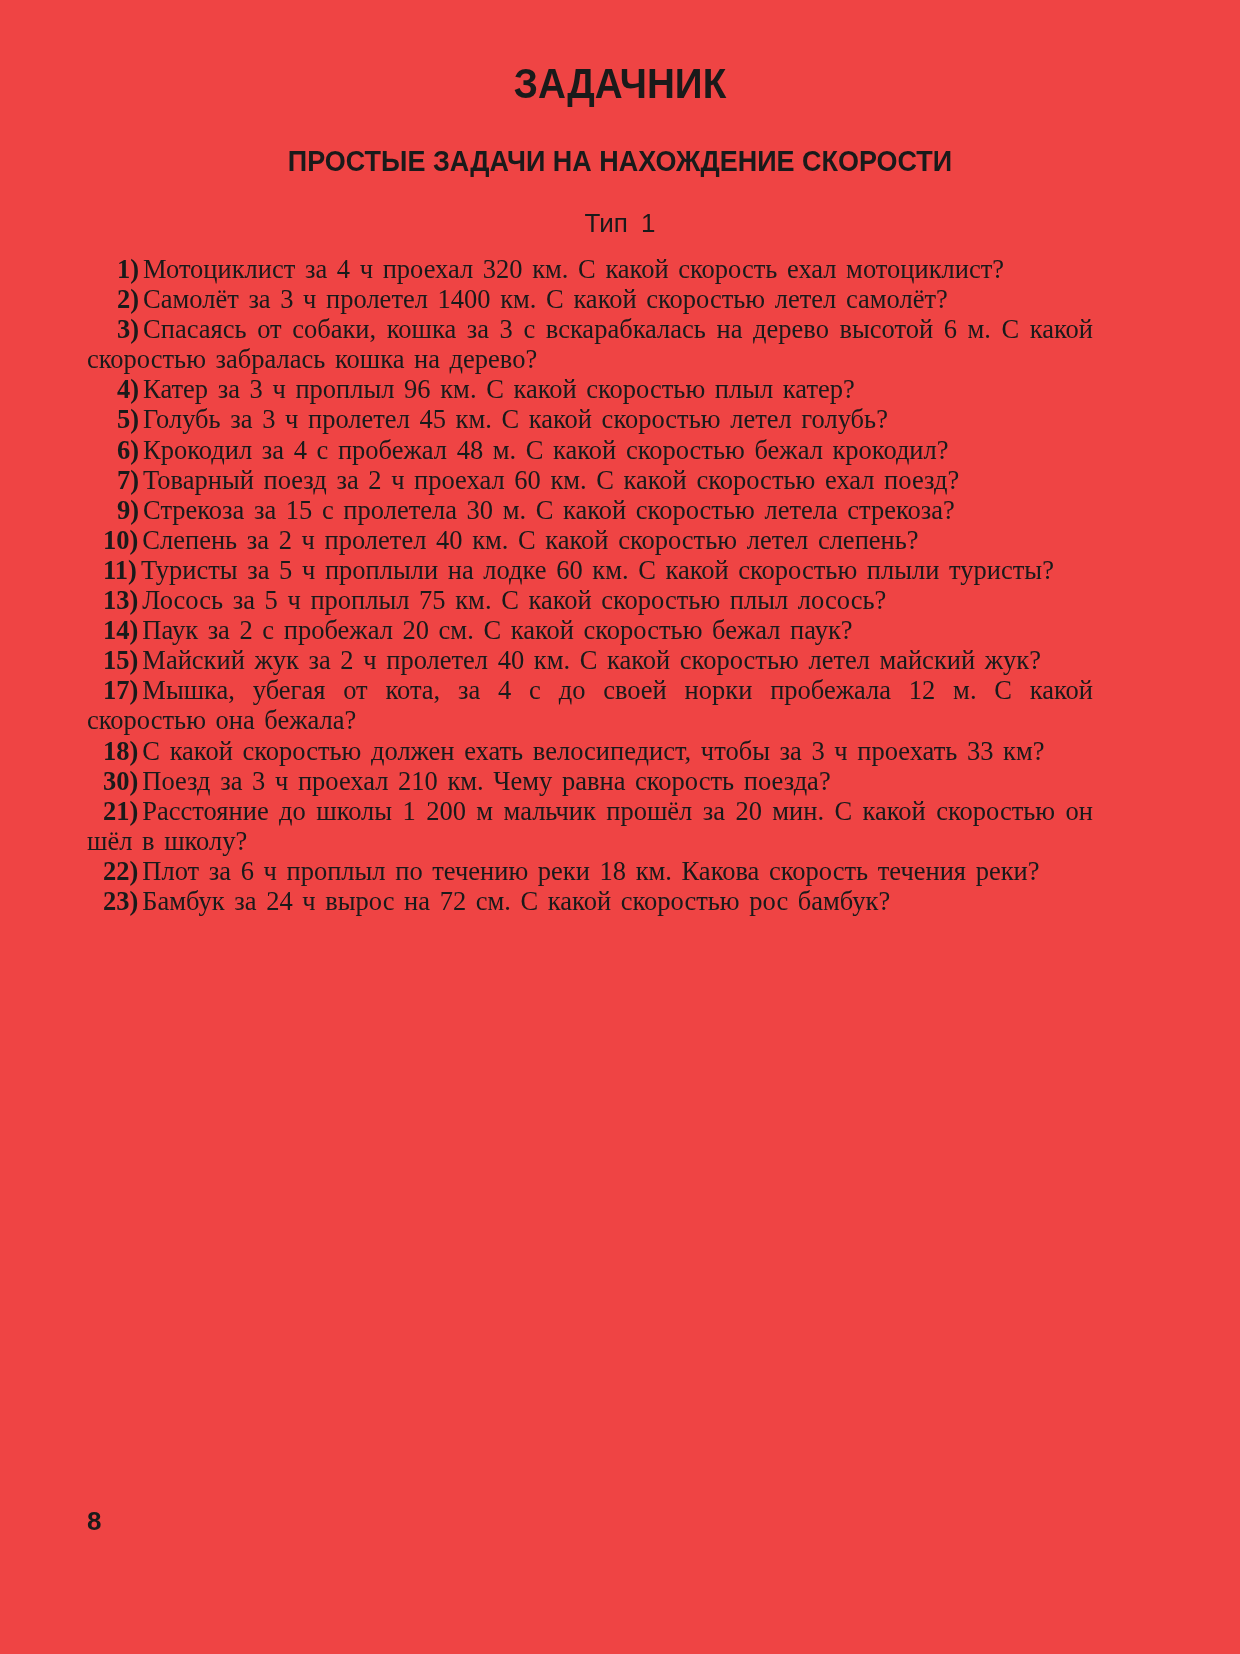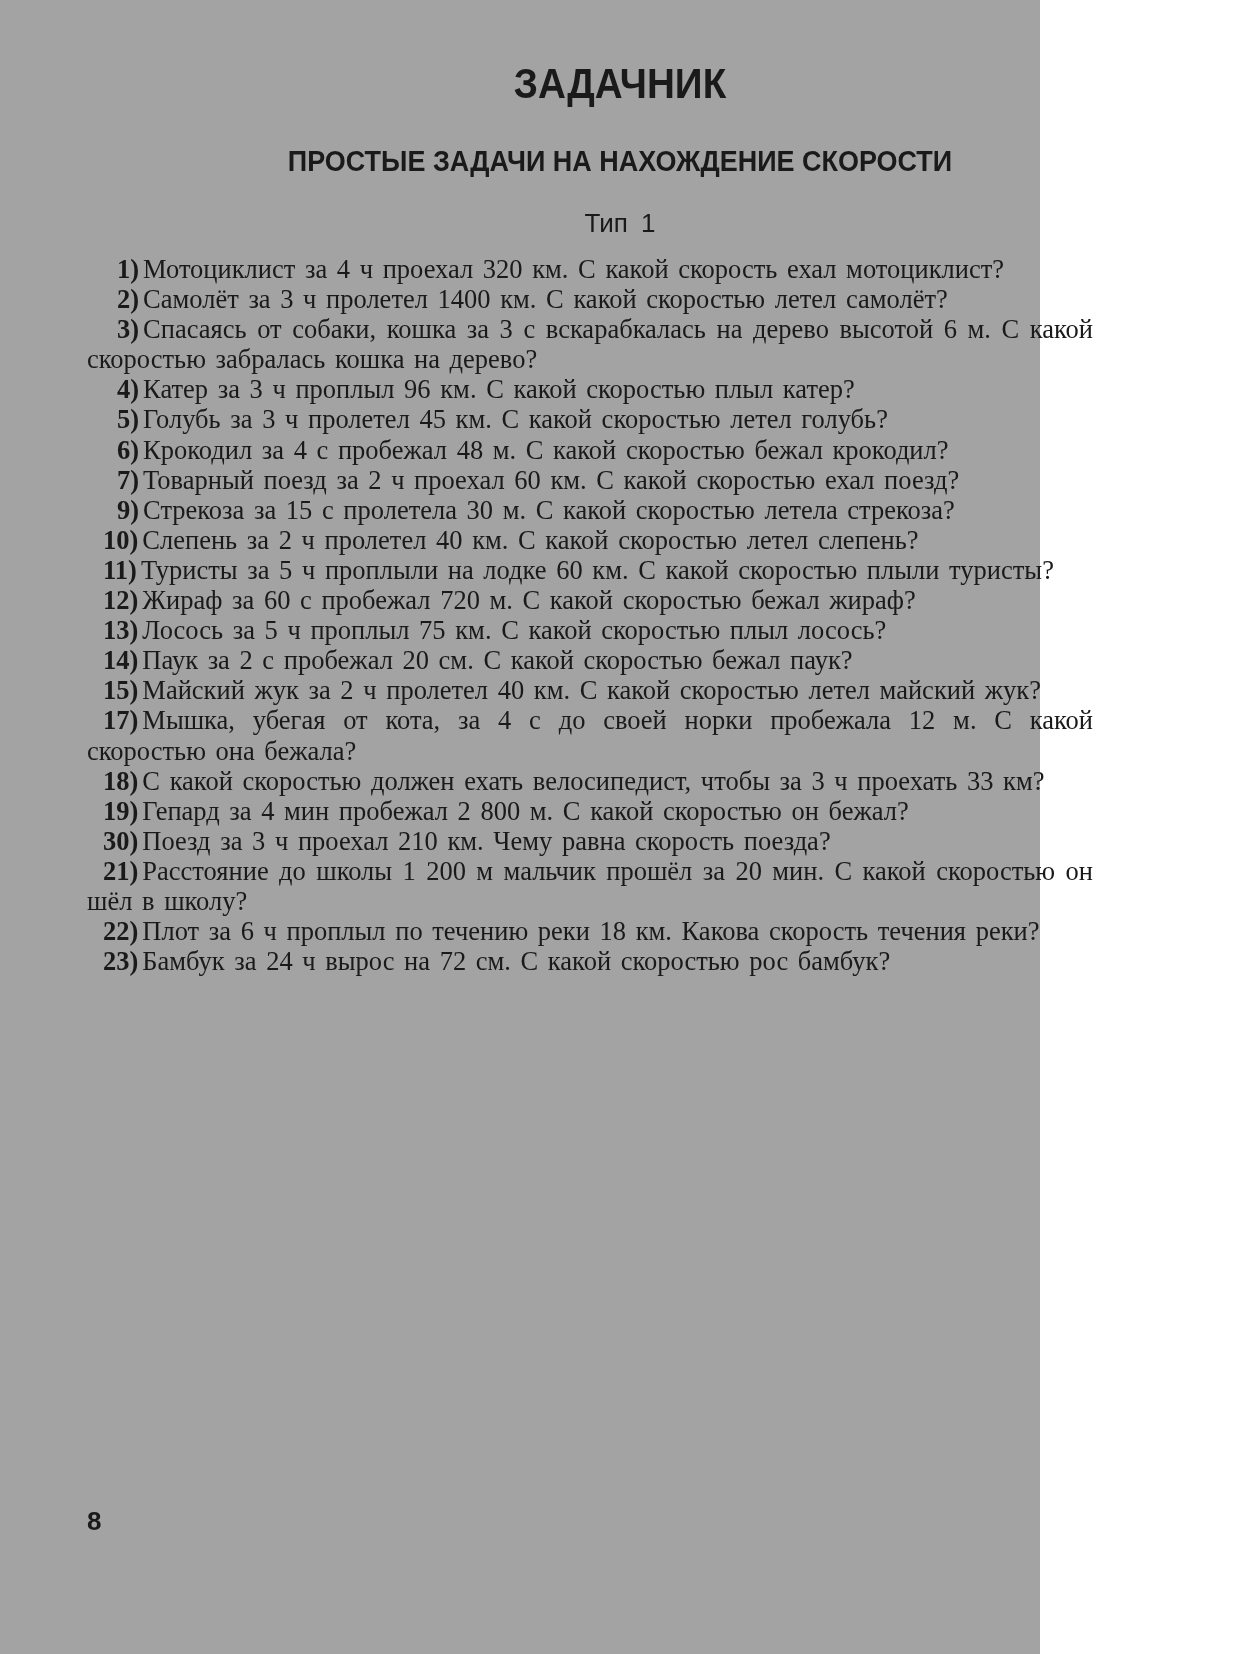--- a/index.html
+++ b/index.html
@@ -1,17 +1,17 @@
 <!DOCTYPE html>
 <html><head>
 <meta charset="utf-8">
 <style>
   html, body { margin: 0; padding: 0; background: #ffffff; }
   body { width: 1240px; height: 1654px; position: relative; overflow: hidden; color: #1a1a1a; }
-  .page { position: absolute; left: 0; top: 0; width: 1040px; height: 1654px; background: #a3a3a3; }
+  .page { position: absolute; left: 0; top: 0; width: 1240px; height: 1654px; background: #ef4444; }
   .title {
     position: absolute; left: 0; width: 1240px; top: 60px; text-align: center;
     font-family: "Liberation Sans", sans-serif; font-weight: bold; font-size: 42px;
     letter-spacing: 0px; transform: scaleX(0.92); transform-origin: center;
   }
   .subtitle {
     position: absolute; left: 0; width: 1240px; top: 145px; text-align: center;
     font-family: "Liberation Sans", sans-serif; font-weight: bold; font-size: 29px;
     transform: scaleX(0.93); transform-origin: center;
   }
@@ -48,27 +48,25 @@
     <p class="problem"><span class="num">1)</span><span class="txt">Мотоциклист за 4 ч проехал 320 км. С какой скорость ехал мотоциклист?</span></p>
     <p class="problem"><span class="num">2)</span><span class="txt">Самолёт за 3 ч пролетел 1400 км. С какой скоростью летел самолёт?</span></p>
     <p class="problem"><span class="num">3)</span><span class="txt">Спасаясь от собаки, кошка за 3 с вскарабкалась на дерево высотой 6 м.  С какой скоростью забралась кошка на дерево?</span></p>
     <p class="problem"><span class="num">4)</span><span class="txt">Катер за 3 ч проплыл 96 км. С какой скоростью плыл катер?</span></p>
     <p class="problem"><span class="num">5)</span><span class="txt">Голубь за 3 ч пролетел 45 км. С какой скоростью летел голубь?</span></p>
     <p class="problem"><span class="num">6)</span><span class="txt">Крокодил за 4 с пробежал 48 м. С какой скоростью бежал кро­кодил?</span></p>
     <p class="problem"><span class="num">7)</span><span class="txt">Товарный поезд за 2 ч проехал 60 км. С какой скоростью ехал поезд?</span></p>
     <p class="problem"><span class="num">9)</span><span class="txt">Стрекоза за 15 с пролетела 30 м. С какой скоростью летела стрекоза?</span></p>
     <p class="problem two-digit"><span class="num">10)</span><span class="txt">Слепень за 2 ч пролетел 40 км. С какой скоростью летел сле­пень?</span></p>
     <p class="problem two-digit"><span class="num">11)</span><span class="txt">Туристы за 5 ч проплыли на лодке 60 км. С какой скоростью плыли туристы?</span></p>
-    <p class="problem two-digit"><span class="num">12)</span><span class="txt">Жираф за 60 с пробежал 720 м. С какой скоростью бежал жираф?</span></p>
     <p class="problem two-digit"><span class="num">13)</span><span class="txt">Лосось за 5 ч проплыл 75 км. С какой скоростью плыл лосось?</span></p>
     <p class="problem two-digit"><span class="num">14)</span><span class="txt">Паук за 2 с пробежал 20 см. С какой скоростью бежал паук?</span></p>
     <p class="problem two-digit"><span class="num">15)</span><span class="txt">Майский жук за 2 ч пролетел 40 км. С какой скоростью летел майский жук?</span></p>
     <p class="problem two-digit"><span class="num">17)</span><span class="txt">Мышка, убегая от кота, за 4 с до своей норки пробежала 12 м. С какой скоростью она бежала?</span></p>
     <p class="problem two-digit"><span class="num">18)</span><span class="txt">С какой скоростью должен ехать велосипедист, чтобы за 3 ч проехать 33 км?</span></p>
-    <p class="problem two-digit"><span class="num">19)</span><span class="txt">Гепард за 4 мин пробежал 2 800 м. С какой скоростью он бежал?</span></p>
     <p class="problem two-digit"><span class="num">30)</span><span class="txt">Поезд за 3 ч проехал 210 км. Чему равна скорость поезда?</span></p>
     <p class="problem two-digit"><span class="num">21)</span><span class="txt">Расстояние до школы 1 200 м мальчик прошёл за 20 мин. С какой скоростью он шёл в школу?</span></p>
     <p class="problem two-digit"><span class="num">22)</span><span class="txt">Плот за 6 ч проплыл по течению реки 18 км. Какова скорость течения реки?</span></p>
     <p class="problem two-digit"><span class="num">23)</span><span class="txt">Бамбук за 24 ч вырос на 72 см. С какой скоростью рос бамбук?</span></p>
   </div>
 
   <div class="page-number">8</div>
 </div>
 
 </body></html>

